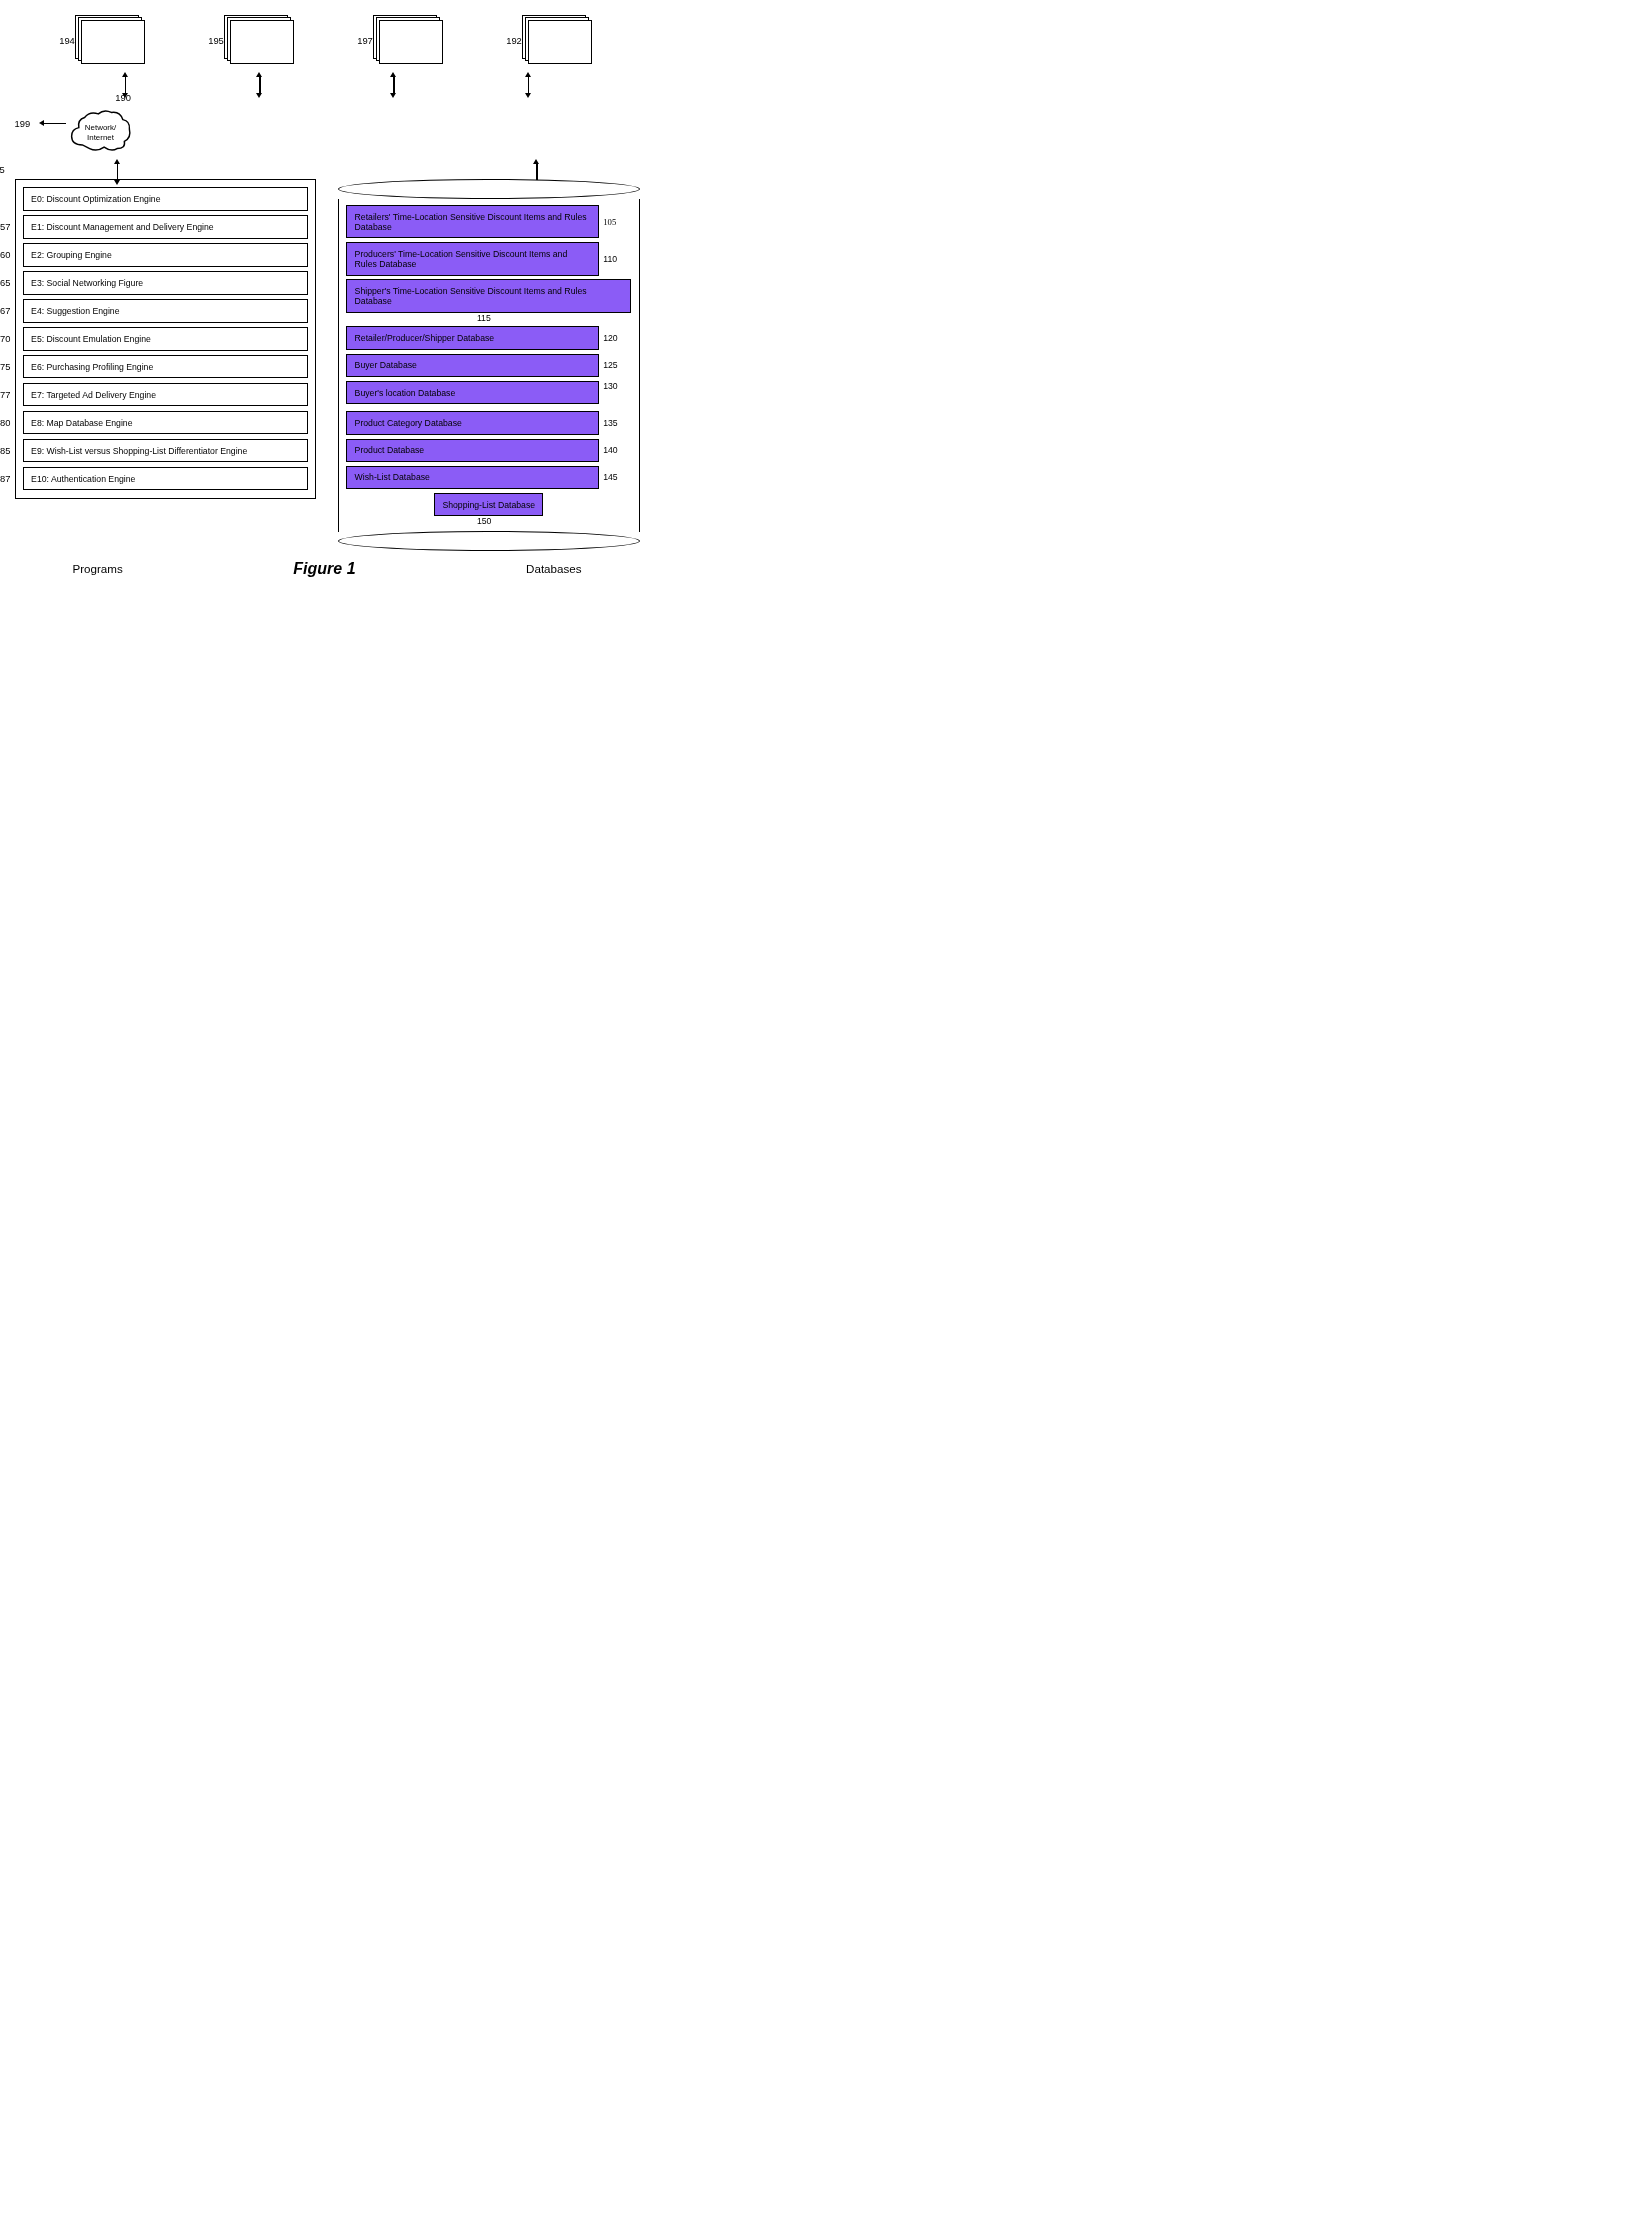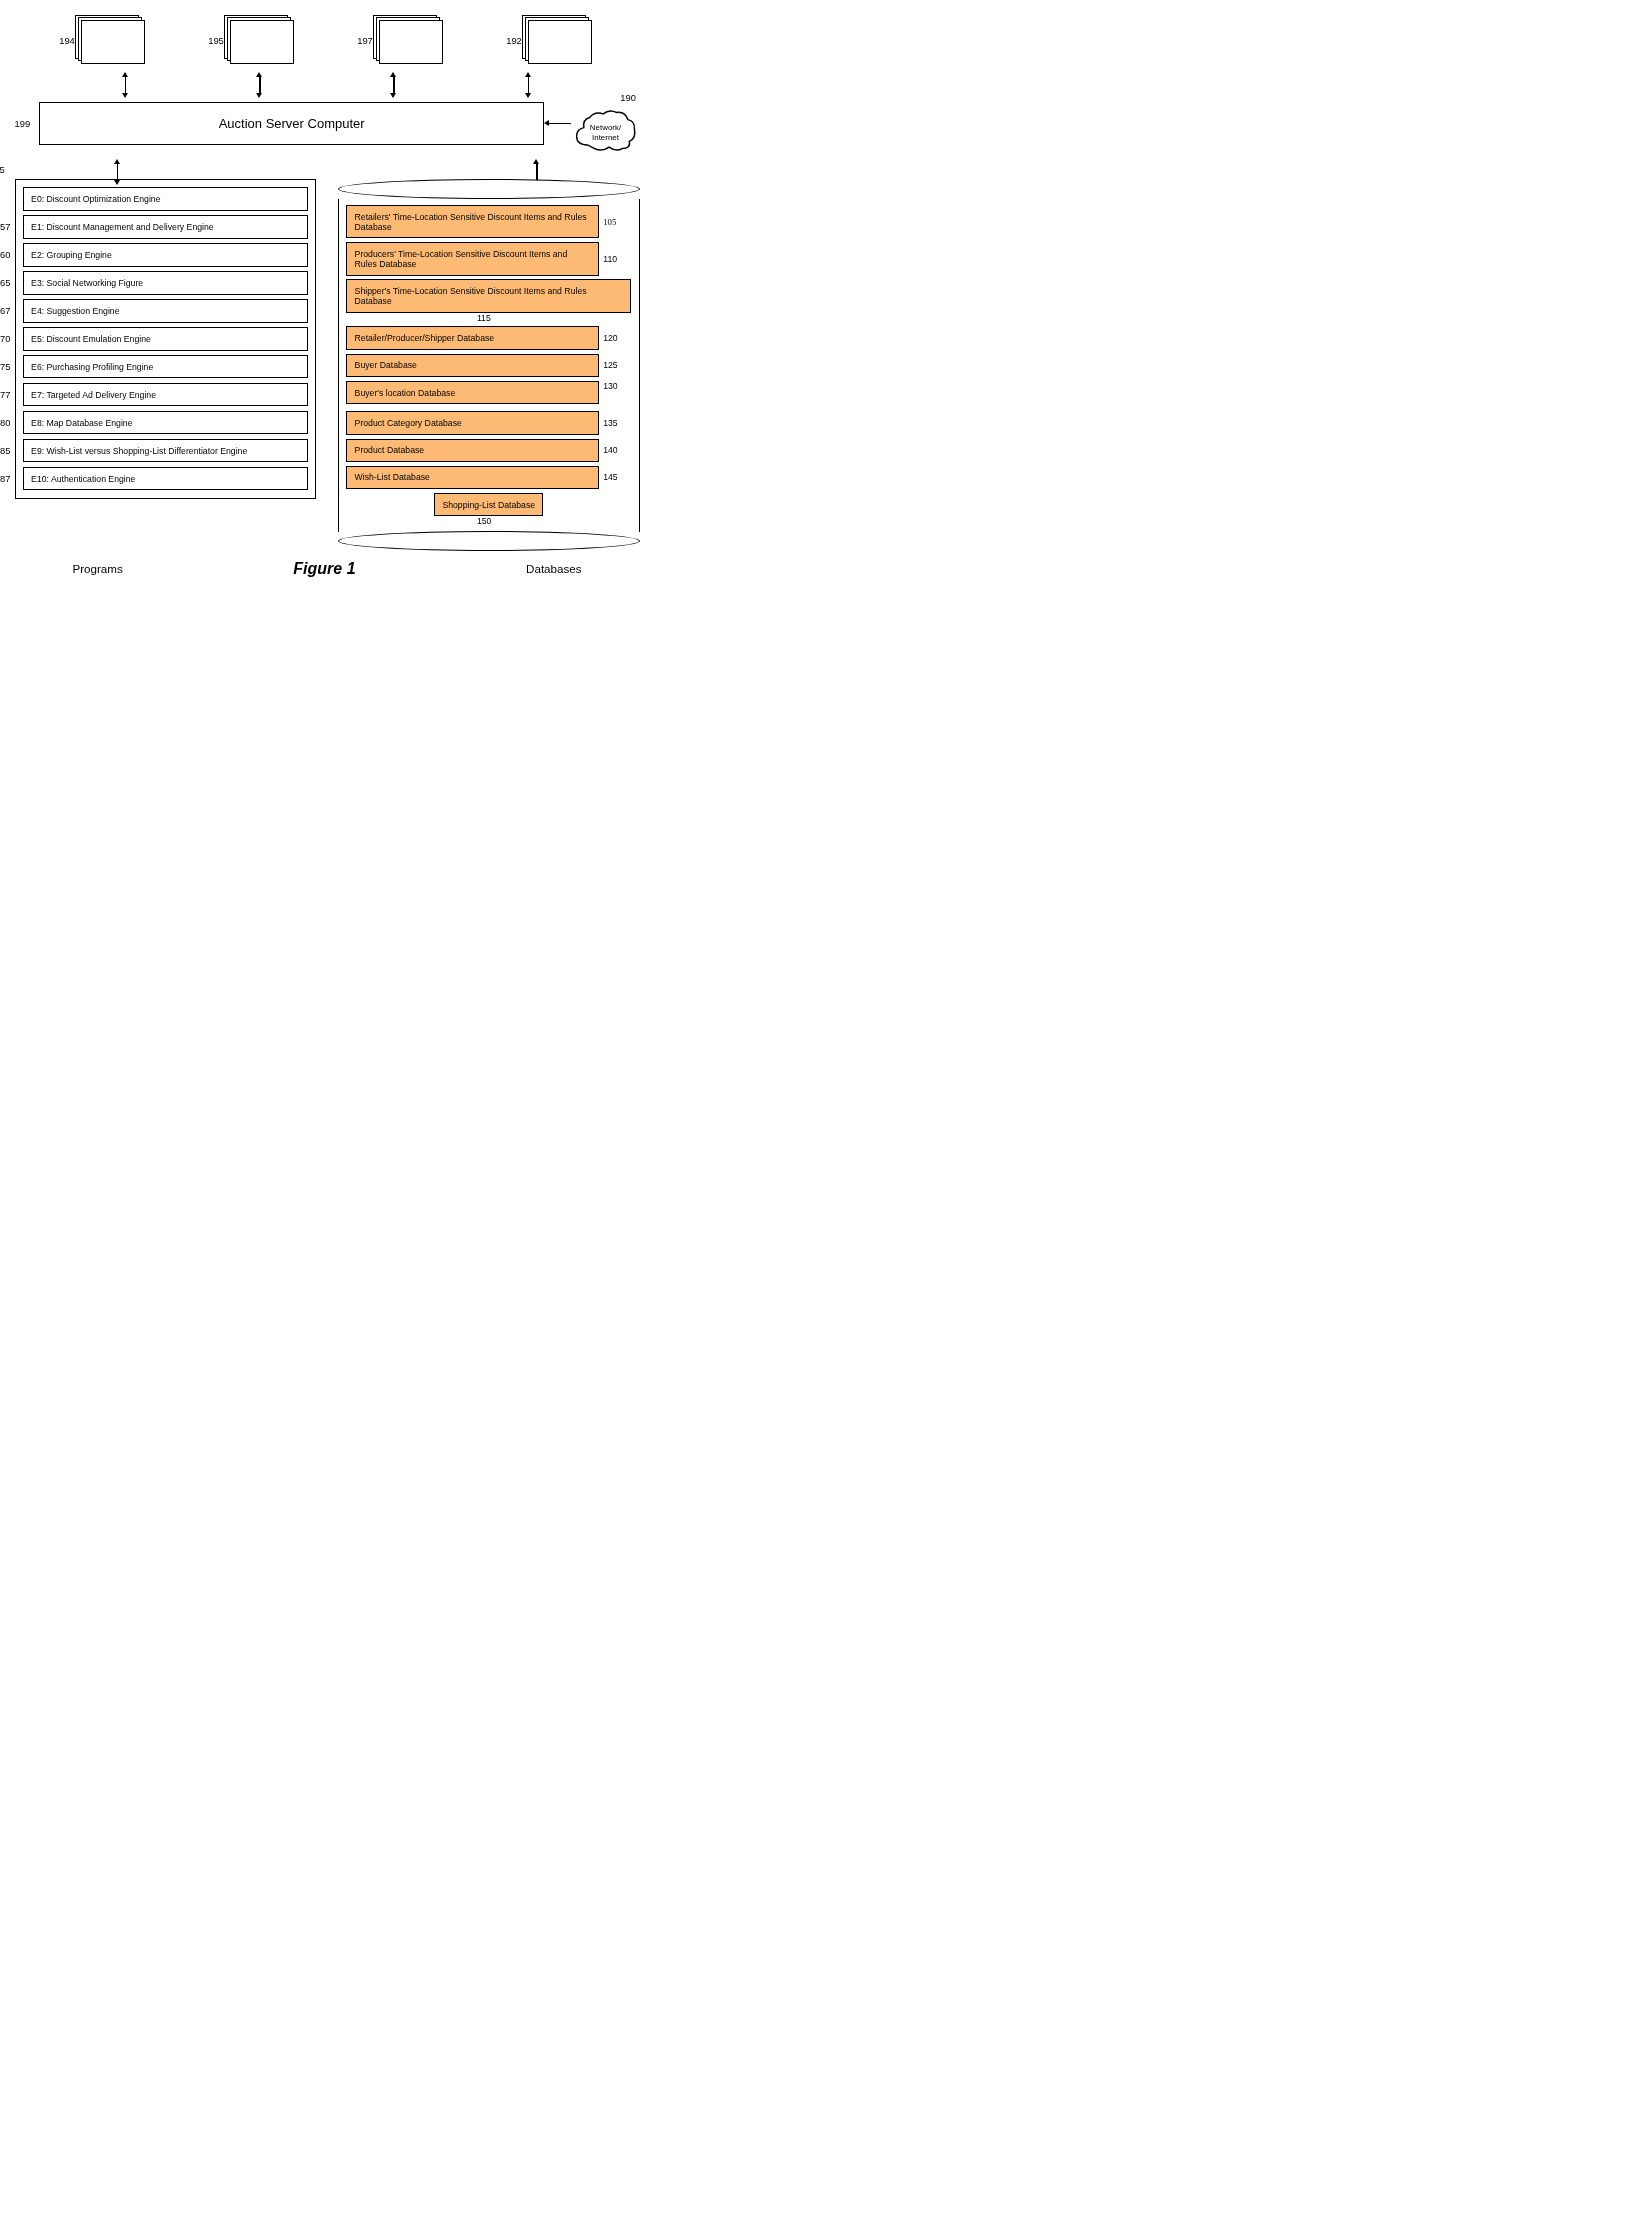--- a/index.html
+++ b/index.html
@@ -87,21 +87,21 @@
       padding: 5.8px 7.3px;
       font-size: 8.7px;
       background: #fff;
     }
 
     .db-box {
       flex: 1;
       border: 1.5px solid #000;
       padding: 5.8px 7.3px;
       font-size: 8.7px;
-      background: #fdba74;
+      background: #8b5cf6;
     }
 
     .figure-label {
       font-size: 16px;
       font-weight: bold;
       font-style: italic;
     }
 
     .single-arrow-down {
       display: flex;
@@ -214,23 +214,20 @@
     <div class="single-arrow-down">
       <div class="arrow-shaft bidirectional"></div>
     </div>
     <div class="single-arrow-down">
       <div class="arrow-shaft bidirectional"></div>
     </div>
   </div>
 
   <div style="display:flex; align-items:center; position:relative;">
     <span style="font-size:9.4px; margin-right:4.4px; min-width:20.3px;">199</span>
-    <div class="auction-server-box">
-      <span>Auction Server Computer</span>
-    </div>
 
     <div style="display:flex; flex-direction:column; align-items:center; margin-left:4.4px;">
       <div style="display:flex; align-items:center;">
         <div style="width:22px; height:1.5px; background:#000; position:relative;">
           <div style="position:absolute; left:-4.4px; top:-2.9px; border-top:3.6px solid transparent; border-bottom:3.6px solid transparent; border-right:5.1px solid #000;"></div>
         </div>
       </div>
     </div>
 
     <div style="display:flex; flex-direction:column; align-items:center; min-width:69px;">

